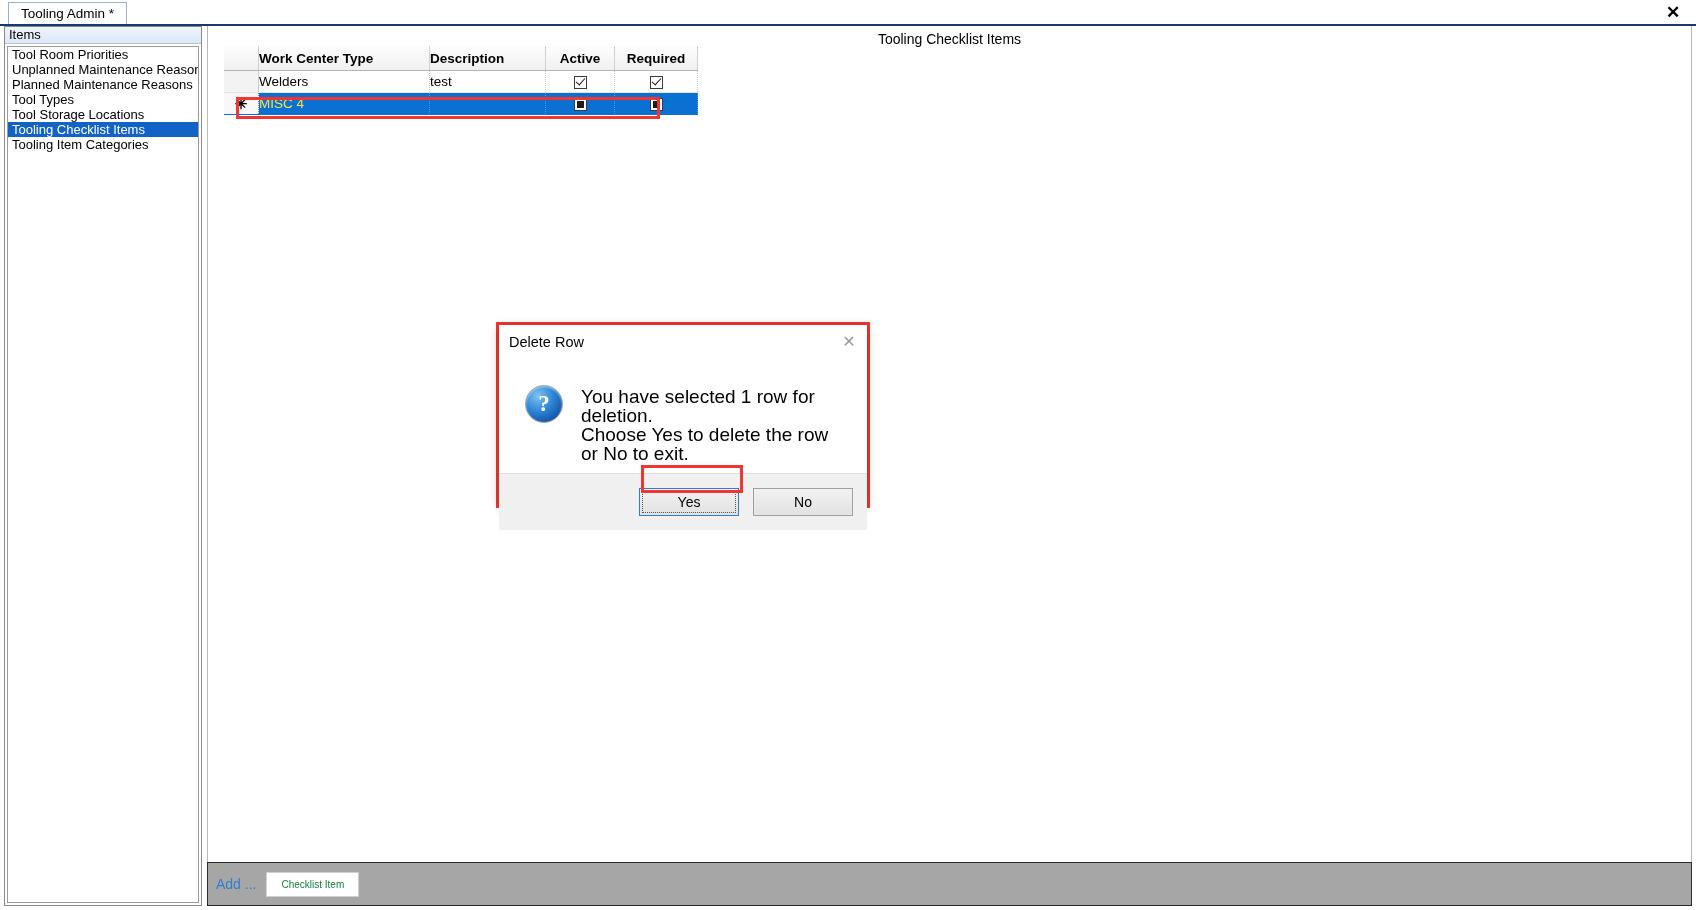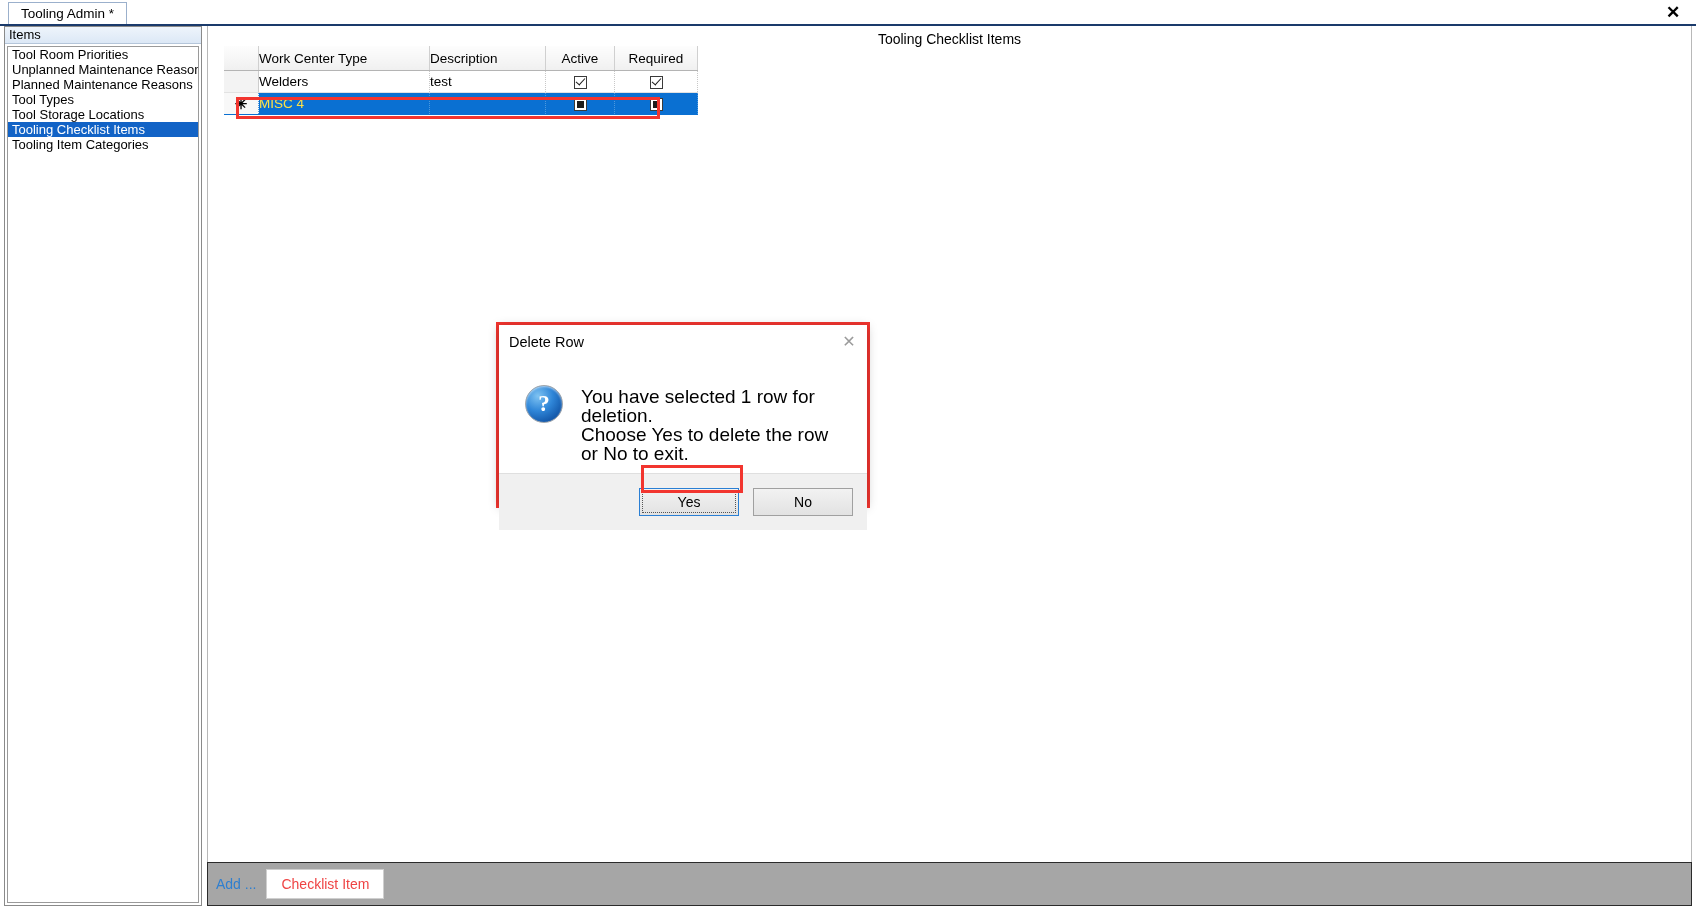--- a/index.html
+++ b/index.html
@@ -128,21 +128,21 @@
   }
   #data-grid td, #data-grid th {
     padding: 0;
     margin: 0;
   }
   .grid-head-cell {
     height: 24px;
     background: linear-gradient(to bottom, #fdfdfd 0%, #f0f0f0 100%);
     border-right: 1px solid #d0d0d0;
     border-bottom: 1px solid #b4b4b4;
-    font-weight: normal;
+    font-weight: bold;
     text-align: left;
     padding: 0 8px;
     white-space: nowrap;
     color: #000;
   }
   .grid-head-cell.corner {
     width: 34px;
     padding: 0;
     background: linear-gradient(to bottom, #fdfdfd 0%, #f0f0f0 100%);
   }
@@ -233,22 +233,22 @@
     padding-left: 8px;
   }
   #add-label {
     font-size: 14px;
     color: #2f7fd0;
     margin-right: 10px;
   }
   #checklist-item-btn {
     background: #ffffff;
     border: 1px solid #cfcfcf;
-    color: #ef4444;
-    font-size: 14px;
+    color: #15803d;
+    font-size: 10px;
     padding: 6px 14px;
     cursor: pointer;
     font-family: "Liberation Sans", sans-serif;
   }
 
   
   #dialog-outline {
     position: absolute;
     left: 496px; top: 322px;
     width: 374px; height: 186px;

